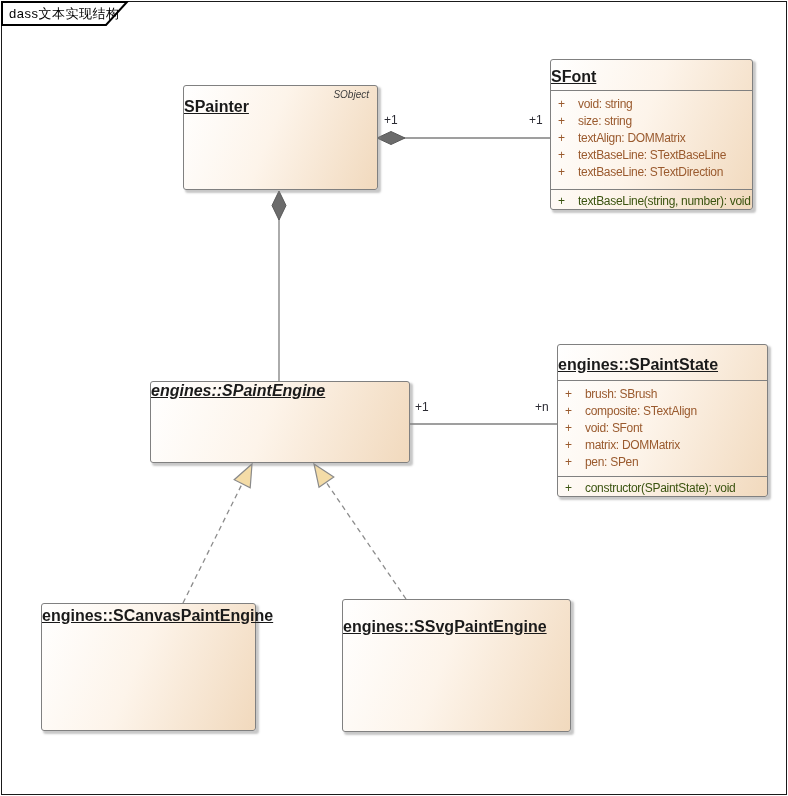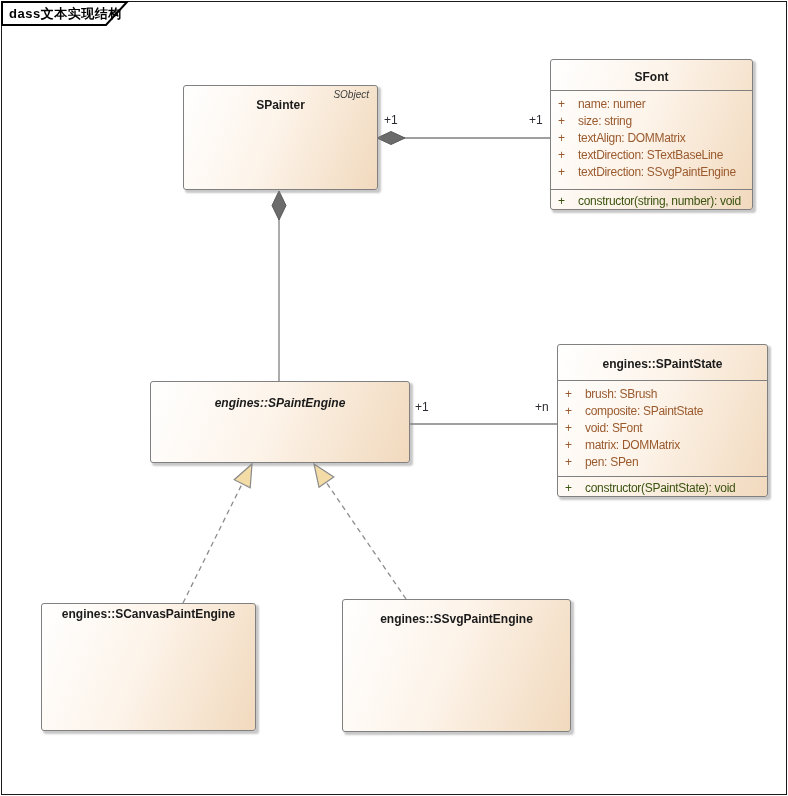--- a/index.html
+++ b/index.html
@@ -6,33 +6,33 @@
   body{
     width:788px;height:796px;position:relative;overflow:hidden;
     font-family:"Liberation Sans",sans-serif;
     -webkit-font-smoothing:antialiased;
   }
   
   .frame{position:absolute;left:1px;top:1px;right:1px;bottom:1px;border:1px solid #1a1a1a;}
   .tab{position:absolute;left:1px;top:1px;width:140px;height:28px;z-index:5;}
   .tab-label{
     position:absolute;left:9px;top:5px;z-index:6;
-    font-size:13px;font-weight:bold;color:#000;white-space:nowrap;letter-spacing:0.5px;
+    font-size:13px;font-weight:normal;color:#000;white-space:nowrap;letter-spacing:0.5px;
   }
   
   .wires{position:absolute;left:0;top:0;width:788px;height:796px;z-index:1;}
   
   .uml-box{
     position:absolute;z-index:2;box-sizing:border-box;
     border:1px solid #808080;border-radius:3px;
     background:linear-gradient(112deg,#ffffff 0%,#fdf4ea 45%,#f1d9bd 100%);
     box-shadow:2.5px 2.5px 2px rgba(130,130,130,0.45);
   }
   .class-name{
-    text-align:center;font-size:12px;font-weight:bold;color:#1a1a1a;white-space:nowrap;
+    font-size:16px;font-weight:bold;color:#1a1a1a;white-space:nowrap;text-decoration:underline;
   }
   .stereotype{
     position:absolute;top:3px;right:8px;
     font-size:10px;font-style:italic;color:#3d3d3d;
   }
   .abstract .class-name{font-style:italic;}
   .compartment{box-sizing:border-box;border-top:1px solid #808080;overflow:hidden;}
   .row{
     display:flex;align-items:center;height:17px;
     font-size:12px;letter-spacing:-0.3px;white-space:nowrap;
@@ -90,61 +90,61 @@
 <div class="uml-box" style="left:183px;top:85px;width:195px;height:105px">
   <div class="stereotype">SObject</div>
   <div class="class-name" style="margin-top:12px">SPainter</div>
 </div>
 
 <div class="uml-box" style="left:550px;top:59px;width:203px;height:151px">
   <div class="class-name" style="height:30px;line-height:34px">SFont</div>
   <div class="compartment" style="height:99px;padding-top:4px">
     <div class="row attr-row">
       <span class="vis">+</span>
-      <span class="txt">name: numer</span>
+      <span class="txt">void: string</span>
     </div>
     <div class="row attr-row">
       <span class="vis">+</span>
       <span class="txt">size: string</span>
     </div>
     <div class="row attr-row">
       <span class="vis">+</span>
       <span class="txt">textAlign: DOMMatrix</span>
     </div>
     <div class="row attr-row">
       <span class="vis">+</span>
-      <span class="txt">textDirection: STextBaseLine</span>
+      <span class="txt">textBaseLine: STextBaseLine</span>
     </div>
     <div class="row attr-row">
       <span class="vis">+</span>
-      <span class="txt">textDirection: SSvgPaintEngine</span>
+      <span class="txt">textBaseLine: STextDirection</span>
     </div>
   </div>
   <div class="compartment" style="height:22px">
     <div class="row op-row">
       <span class="vis">+</span>
-      <span class="txt">constructor(string, number): void</span>
+      <span class="txt">textBaseLine(string, number): void</span>
     </div>
   </div>
 </div>
 
 <div class="uml-box abstract" style="left:150px;top:381px;width:260px;height:82px">
-  <div class="class-name" style="margin-top:14px">engines::SPaintEngine</div>
+  <div class="class-name" style="">engines::SPaintEngine</div>
 </div>
 
 <div class="uml-box" style="left:557px;top:344px;width:211px;height:153px">
   <div class="class-name" style="height:35px;line-height:39px">engines::SPaintState</div>
   <div class="compartment" style="height:96px;padding-top:4px">
     <div class="row attr-row">
       <span class="vis">+</span>
       <span class="txt">brush: SBrush</span>
     </div>
     <div class="row attr-row">
       <span class="vis">+</span>
-      <span class="txt">composite: SPaintState</span>
+      <span class="txt">composite: STextAlign</span>
     </div>
     <div class="row attr-row">
       <span class="vis">+</span>
       <span class="txt">void: SFont</span>
     </div>
     <div class="row attr-row">
       <span class="vis">+</span>
       <span class="txt">matrix: DOMMatrix</span>
     </div>
     <div class="row attr-row">
@@ -158,14 +158,14 @@
       <span class="txt">constructor(SPaintState): void</span>
     </div>
   </div>
 </div>
 
 <div class="uml-box" style="left:41px;top:603px;width:215px;height:128px">
   <div class="class-name" style="margin-top:3px">engines::SCanvasPaintEngine</div>
 </div>
 
 <div class="uml-box" style="left:342px;top:599px;width:229px;height:133px">
-  <div class="class-name" style="margin-top:12px">engines::SSvgPaintEngine</div>
+  <div class="class-name" style="margin-top:18px">engines::SSvgPaintEngine</div>
 </div>
 
 </body></html>

